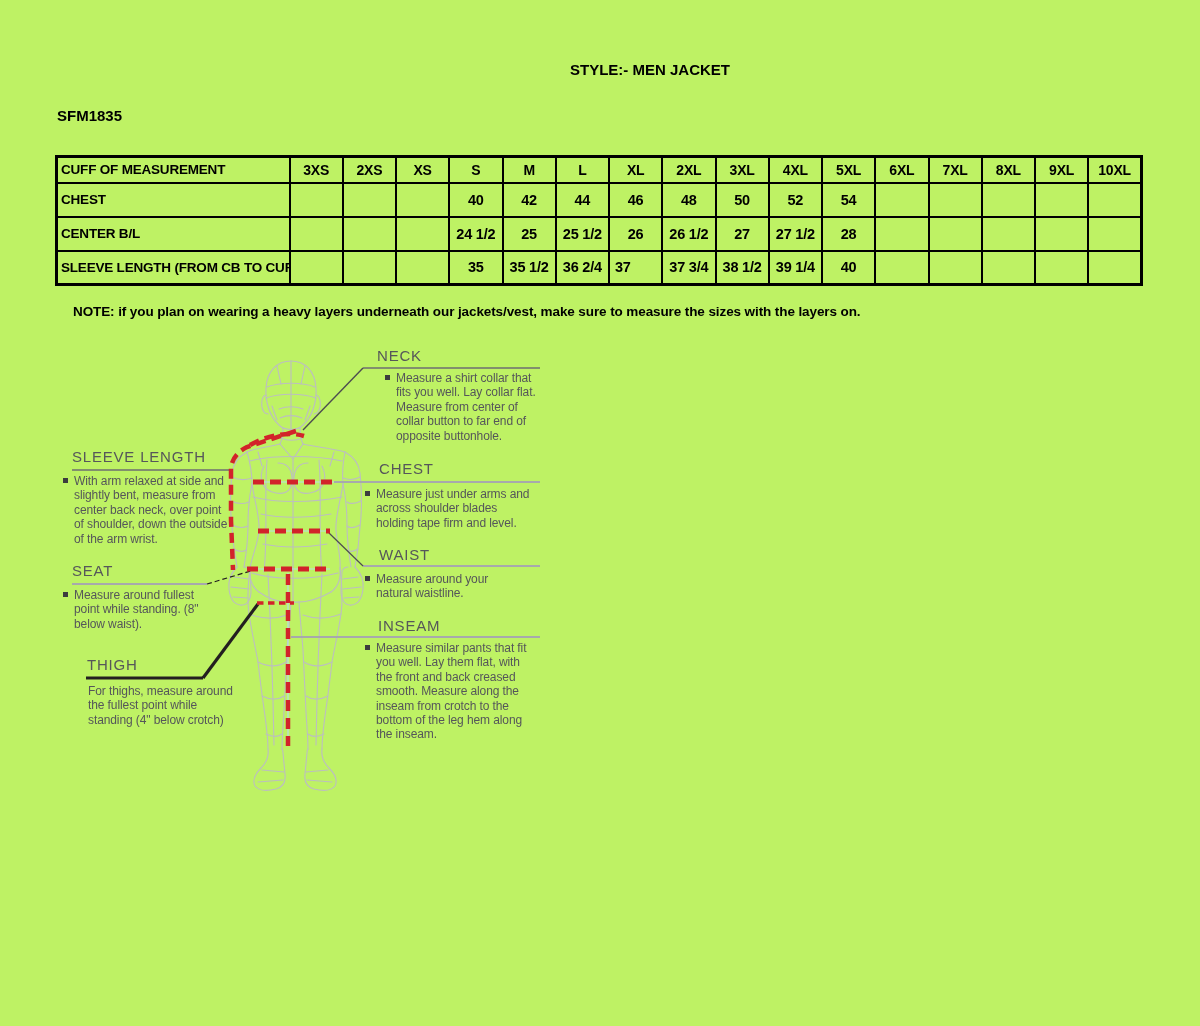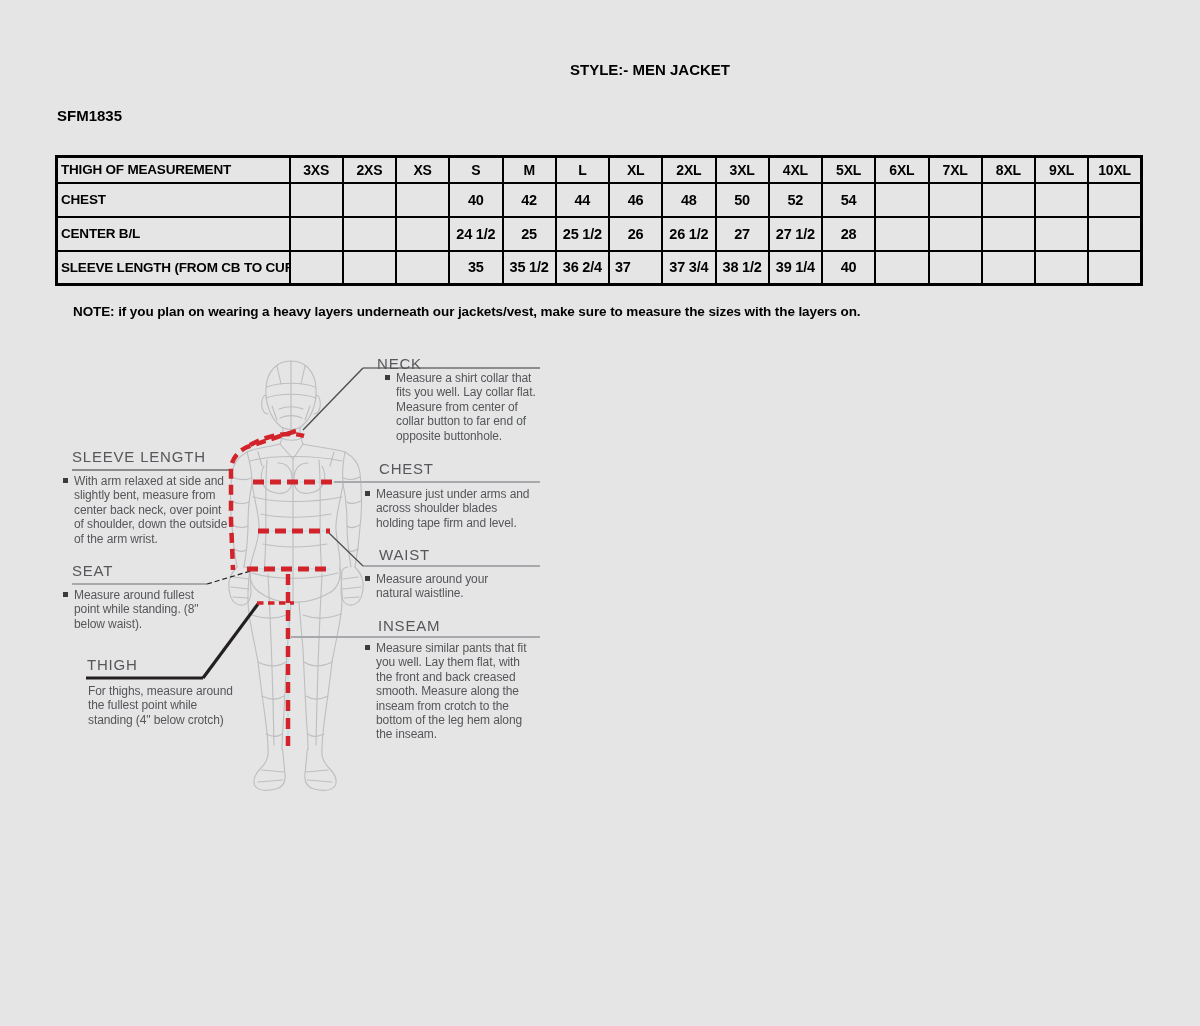--- a/index.html
+++ b/index.html
@@ -1,16 +1,16 @@
 <!DOCTYPE html>
 <html><head>
 <meta charset="utf-8">
 <style>
   html,body{margin:0;padding:0;background:#fff;}
-  #page{position:relative;width:1200px;height:1026px;background:#e5e5e5;overflow:hidden;
+  #page{position:relative;width:1200px;height:1026px;background:#bef264;overflow:hidden;
         font-family:"Liberation Sans",sans-serif;color:#000;}
 
   .doc-title{position:absolute;left:570px;top:61px;font-size:15px;font-weight:bold;letter-spacing:0px;}
   .style-code{position:absolute;left:57px;top:107px;font-size:15px;font-weight:bold;}
   .note-line{position:absolute;left:73px;top:304px;font-size:13.5px;font-weight:bold;letter-spacing:-0.1px;}
 
   
   #size-table{position:absolute;left:55px;top:155px;width:1088px;border-collapse:collapse;
               table-layout:fixed;border:3px solid #000;}
   #size-table th,#size-table td{border:2px solid #000;font-weight:bold;text-align:center;
@@ -52,21 +52,21 @@
         <col>
         <col>
         <col>
         <col>
         <col>
         <col>
         <col>
       </colgroup>
     <thead>
         <tr>
-          <th class="poml">THIGH OF MEASUREMENT</th>
+          <th class="poml">CUFF OF MEASUREMENT</th>
           <th>3XS</th>
           <th>2XS</th>
           <th>XS</th>
           <th>S</th>
           <th>M</th>
           <th>L</th>
           <th>XL</th>
           <th>2XL</th>
           <th>3XL</th>
           <th>4XL</th>
@@ -256,21 +256,21 @@
       <path d="M 250,445 C 266,436 288,431 304,436" stroke-width="4.5" stroke-dasharray="10 6"></path>
       <path d="M 296,431 L 247,447 C 237,452 232,459 231,468 L 231,520 L 233,570" stroke-width="4.5" stroke-dasharray="10 6"></path>
       <line x1="253" y1="482" x2="332" y2="482" stroke-width="5" stroke-dasharray="11 6"></line>
       <line x1="258" y1="531" x2="330" y2="531" stroke-width="5" stroke-dasharray="11 6"></line>
       <line x1="247" y1="569" x2="330" y2="569" stroke-width="5" stroke-dasharray="11 6"></line>
       <line x1="257" y1="603" x2="294" y2="603" stroke-width="3.5" stroke-dasharray="6.5 4.5"></line>
       <line x1="288" y1="574" x2="288" y2="746" stroke-width="4.5" stroke-dasharray="11 7"></line>
     </g>
   </svg>
 
-  <div class="glabel" style="left:377px;top:355px;">NECK</div>
+  <div class="glabel" style="left:377px;top:347px;">NECK</div>
   <div class="gdesc bulleted" style="left:376px;top:371px;width:150px;margin-left:20px;">Measure a shirt collar that fits you well. Lay collar flat. Measure from center of collar button to far end of opposite buttonhole.</div>
 
   <div class="glabel" style="left:379px;top:460px;">CHEST</div>
   <div class="gdesc bulleted" style="left:376px;top:487px;width:158px;">Measure just under arms and across shoulder blades holding tape firm and level.</div>
 
   <div class="glabel" style="left:379px;top:546px;">WAIST</div>
   <div class="gdesc bulleted" style="left:376px;top:572px;width:130px;">Measure around your natural waistline.</div>
 
   <div class="glabel" style="left:378px;top:617px;">INSEAM</div>
   <div class="gdesc bulleted" style="left:376px;top:641px;width:152px;">Measure similar pants that fit you well. Lay them flat, with the front and back creased smooth. Measure along the inseam from crotch to the bottom of the leg hem along the inseam.</div>

